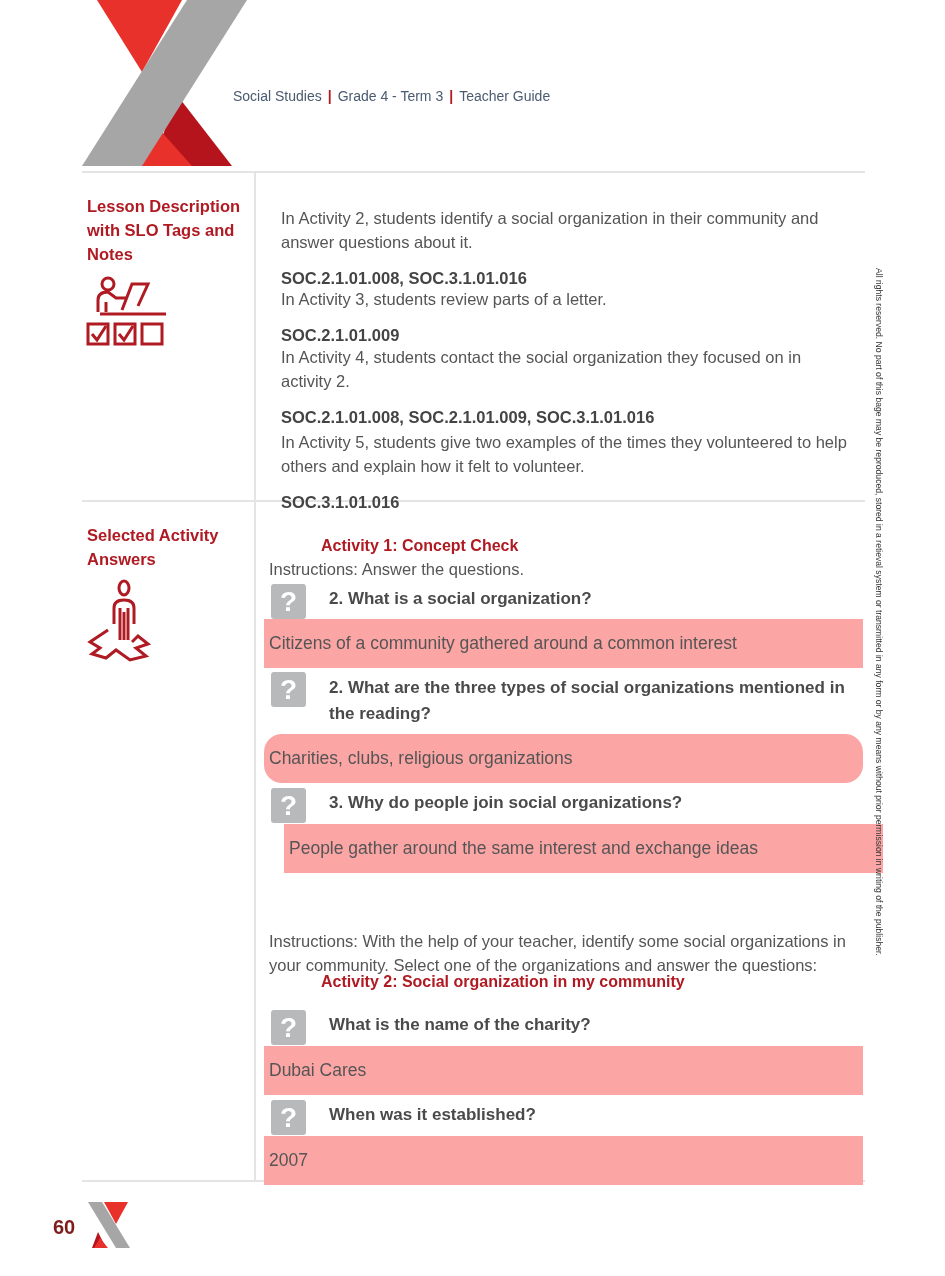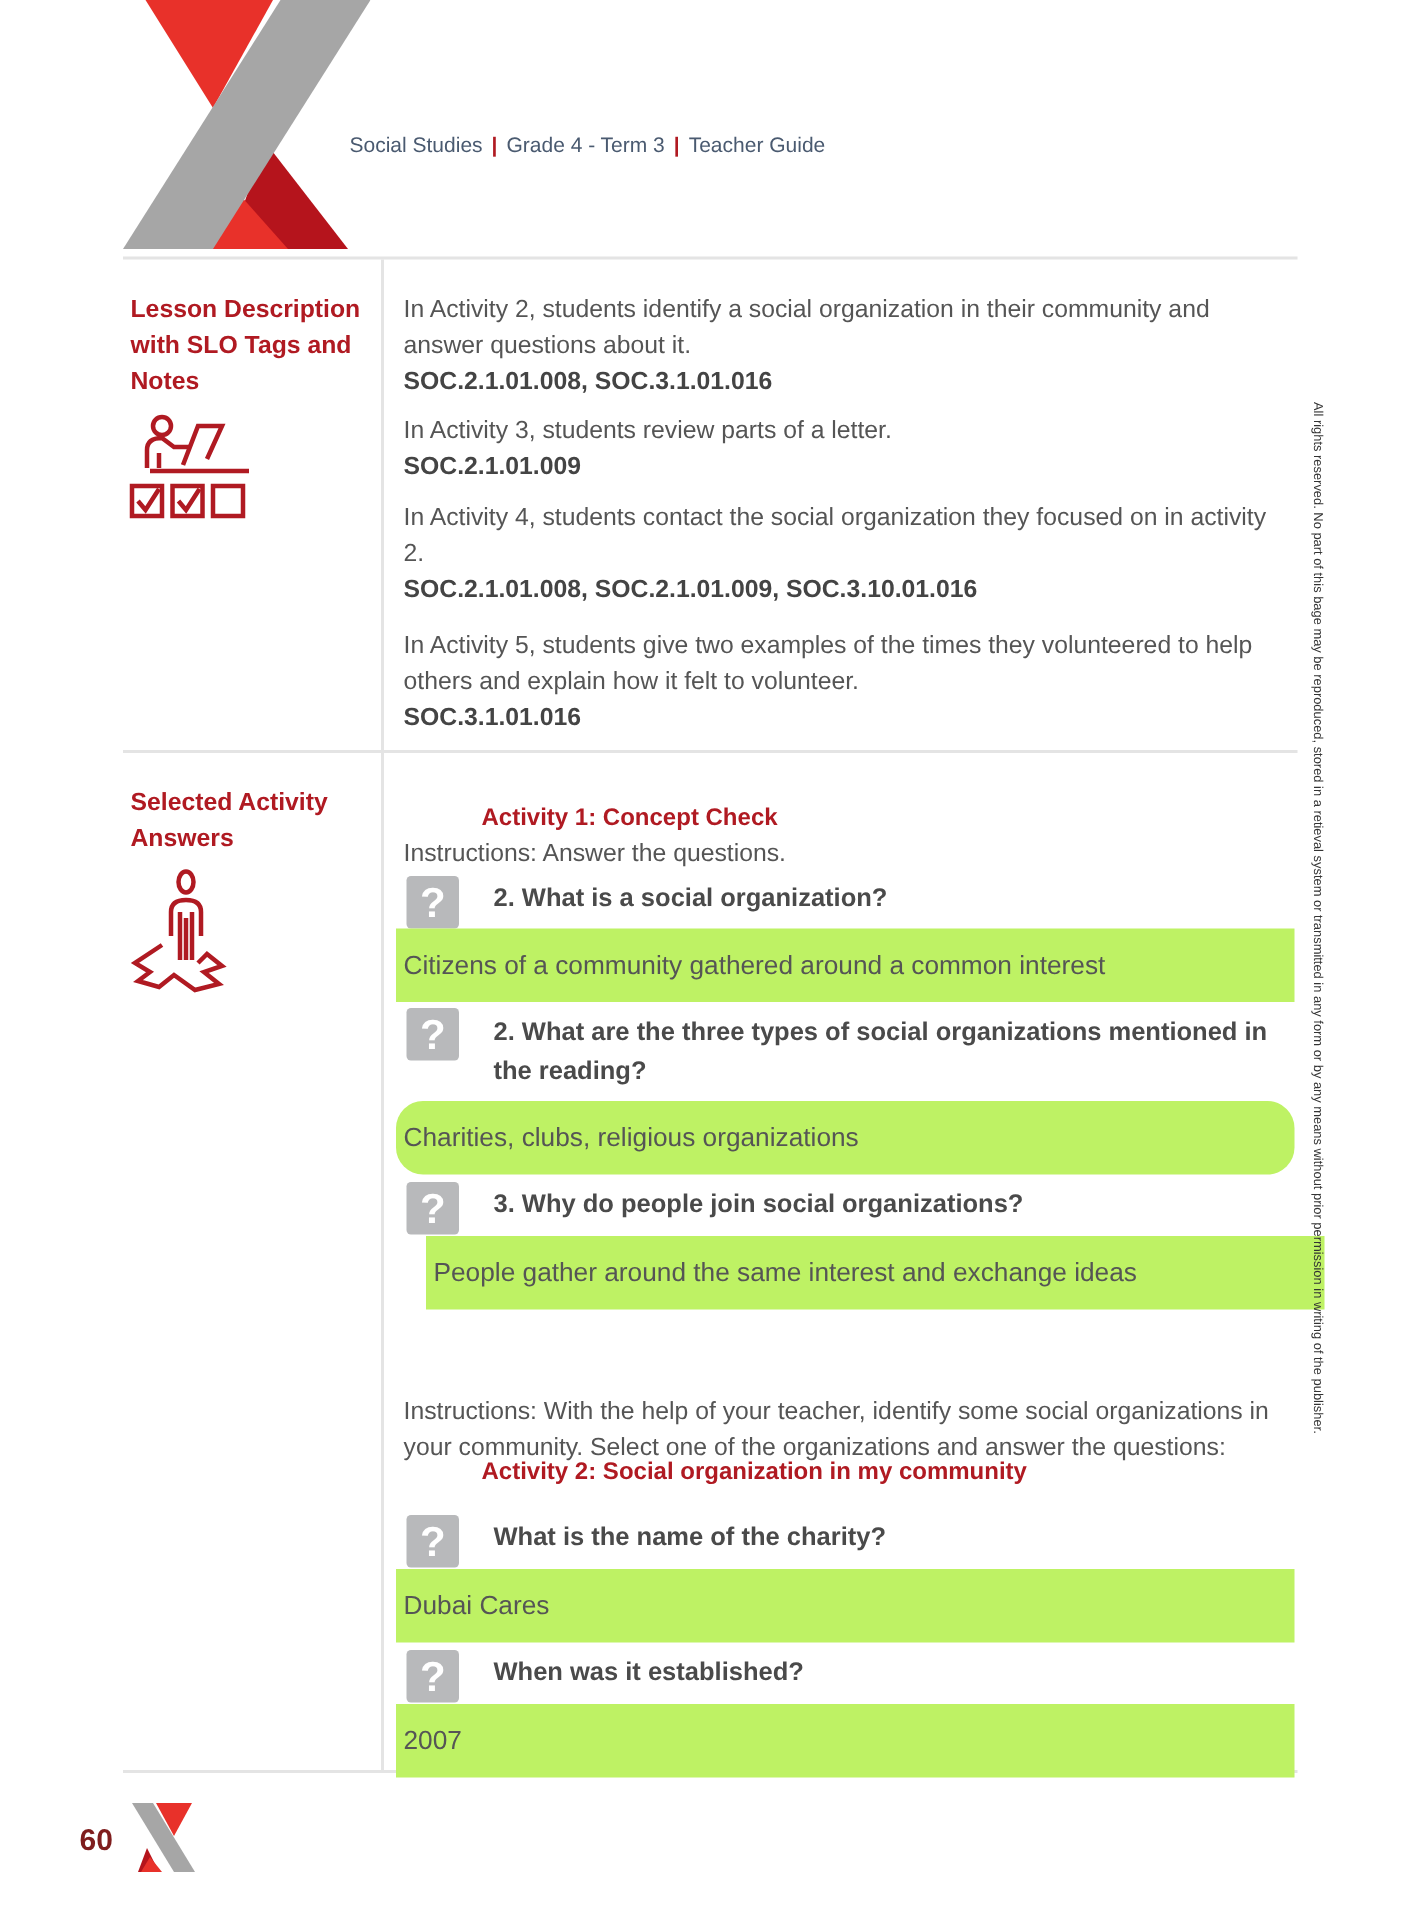--- a/index.html
+++ b/index.html
@@ -7,27 +7,27 @@
   .logo-top { position:absolute; left:82px; top:0; width:165px; height:166px; }
   .header-text { position:absolute; left:233px; top:88px; font-size:14px; color:#4a5a70; white-space:nowrap; }
   .header-text .sep { color:#b01a22; font-weight:bold; margin:0 6px; }
   .hr-top { position:absolute; left:82px; top:171px; width:783px; height:2px; background:#e4e4e4; }
   .hr-mid { position:absolute; left:82px; top:500px; width:783px; height:2px; background:#e4e4e4; }
   .hr-bot { position:absolute; left:82px; top:1180px; width:783px; height:2px; background:#e4e4e4; }
   .vline { position:absolute; left:254px; top:173px; width:2px; height:1008px; background:#e4e4e4; }
   .side-title { position:absolute; left:87px; font-size:16.5px; font-weight:bold; color:#b01a22; line-height:24px; }
   .side-icon { position:absolute; left:86px; }
   .desc { position:absolute; left:269px; width:590px; font-size:16.5px; line-height:24px; color:#555; }
-  .desc p { margin:0; }
+  .desc p { margin:12px; }
   .desc .tag { font-weight:bold; color:#444; }
   .act-title { position:absolute; left:321px; font-size:16px; font-weight:bold; color:#b01a22; }
   .instr { position:absolute; left:269px; width:580px; font-size:16.5px; line-height:24px; color:#555; }
   .q-icon { position:absolute; left:271px; width:35px; height:35px; background:#b8b9bb; border-radius:3px; color:#fff; font-weight:bold; font-size:28px; line-height:35px; text-align:center; }
   .q-text { position:absolute; left:329px; width:520px; font-size:17px; line-height:26px; font-weight:bold; color:#4a4a4a; }
-  .ans { position:absolute; left:264px; width:599px; background:#bef264; font-size:17.5px; color:#555; padding-left:5px; box-sizing:border-box; }
+  .ans { position:absolute; left:264px; width:599px; background:#fca5a5; font-size:17.5px; color:#555; padding-left:5px; box-sizing:border-box; }
   .vert-note { position:absolute; left:868px; top:268px; width:16px; height:740px; }
   .vert-note span { position:absolute; left:50%; top:0; transform-origin:0 0; transform:translate(8px,0) rotate(90deg); font-size:8.6px; white-space:nowrap; color:#333; }
   .page-num { position:absolute; left:53px; top:1216px; font-size:20px; font-weight:bold; color:#7f1d1d; }
   .logo-bot { position:absolute; left:88px; top:1202px; width:42px; height:46px; }
 </style>
 </head>
 <body>
 
 <svg class="logo-top" viewBox="0 0 165 166">
   <polygon points="15,0 100,0 60,72" fill="#e8312a"></polygon>
@@ -62,21 +62,21 @@
 <div class="desc" style="top:194px;">
   <p>In Activity 2, students identify a social organization in their community and answer questions about it.</p>
   <p class="tag">SOC.2.1.01.008, SOC.3.1.01.016</p>
 </div>
 <div class="desc" style="top:275px;">
   <p>In Activity 3, students review parts of a letter.</p>
   <p class="tag">SOC.2.1.01.009</p>
 </div>
 <div class="desc" style="top:333px;">
   <p>In Activity 4, students contact the social organization they focused on in activity 2.</p>
-  <p class="tag">SOC.2.1.01.008, SOC.2.1.01.009, SOC.3.10.01.016</p>
+  <p class="tag">SOC.2.1.01.008, SOC.2.1.01.009, SOC.3.1.01.016</p>
 </div>
 <div class="desc" style="top:418px;">
   <p>In Activity 5, students give two examples of the times they volunteered to help others and explain how it felt to volunteer.</p>
   <p class="tag">SOC.3.1.01.016</p>
 </div>
 
 <div class="side-title" style="top:523px;width:160px;">Selected Activity Answers</div>
 <svg class="side-icon" style="top:578px;" width="66" height="86" viewBox="0 0 66 86" fill="none" stroke="#b01a22" stroke-width="3">
   <ellipse cx="38" cy="10" rx="5" ry="7"></ellipse>
   <path d="M28 46 L28 30 Q28 22 38 22 Q48 22 48 30 L48 46"></path>

